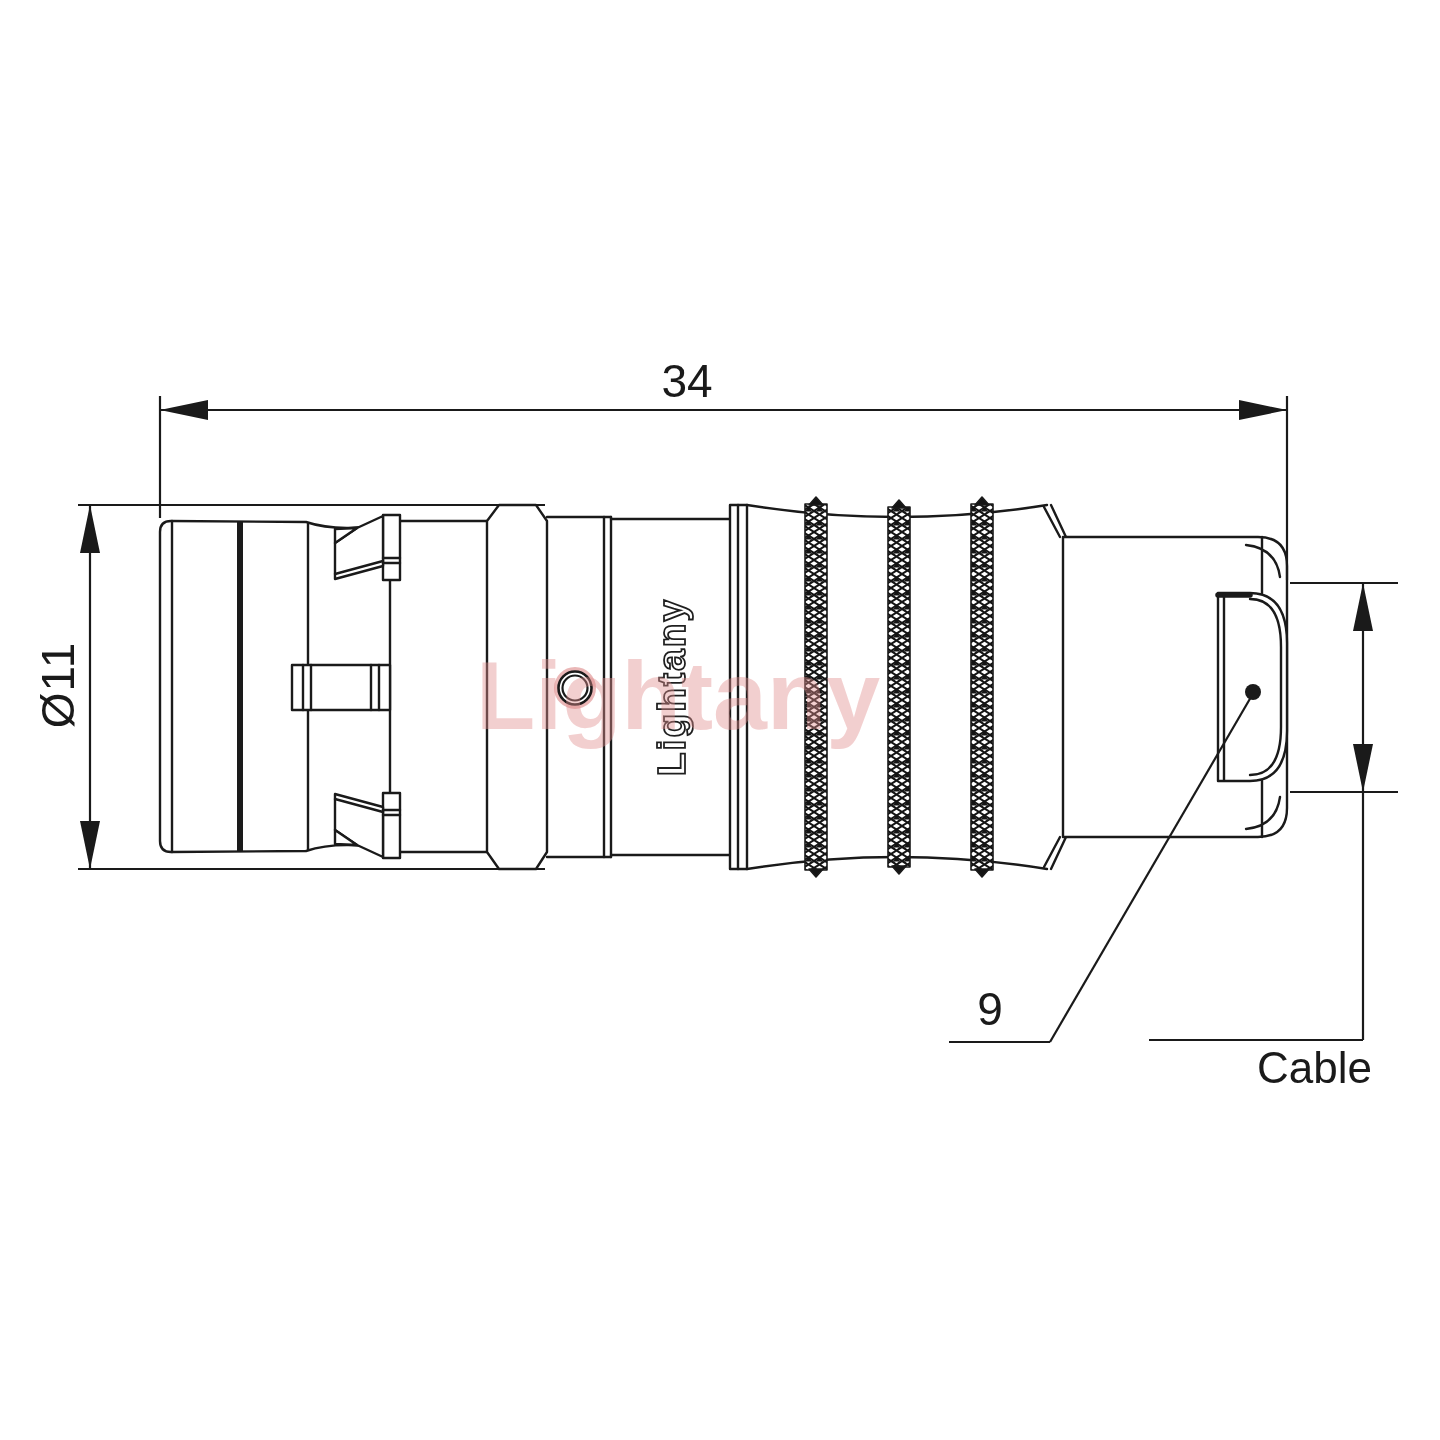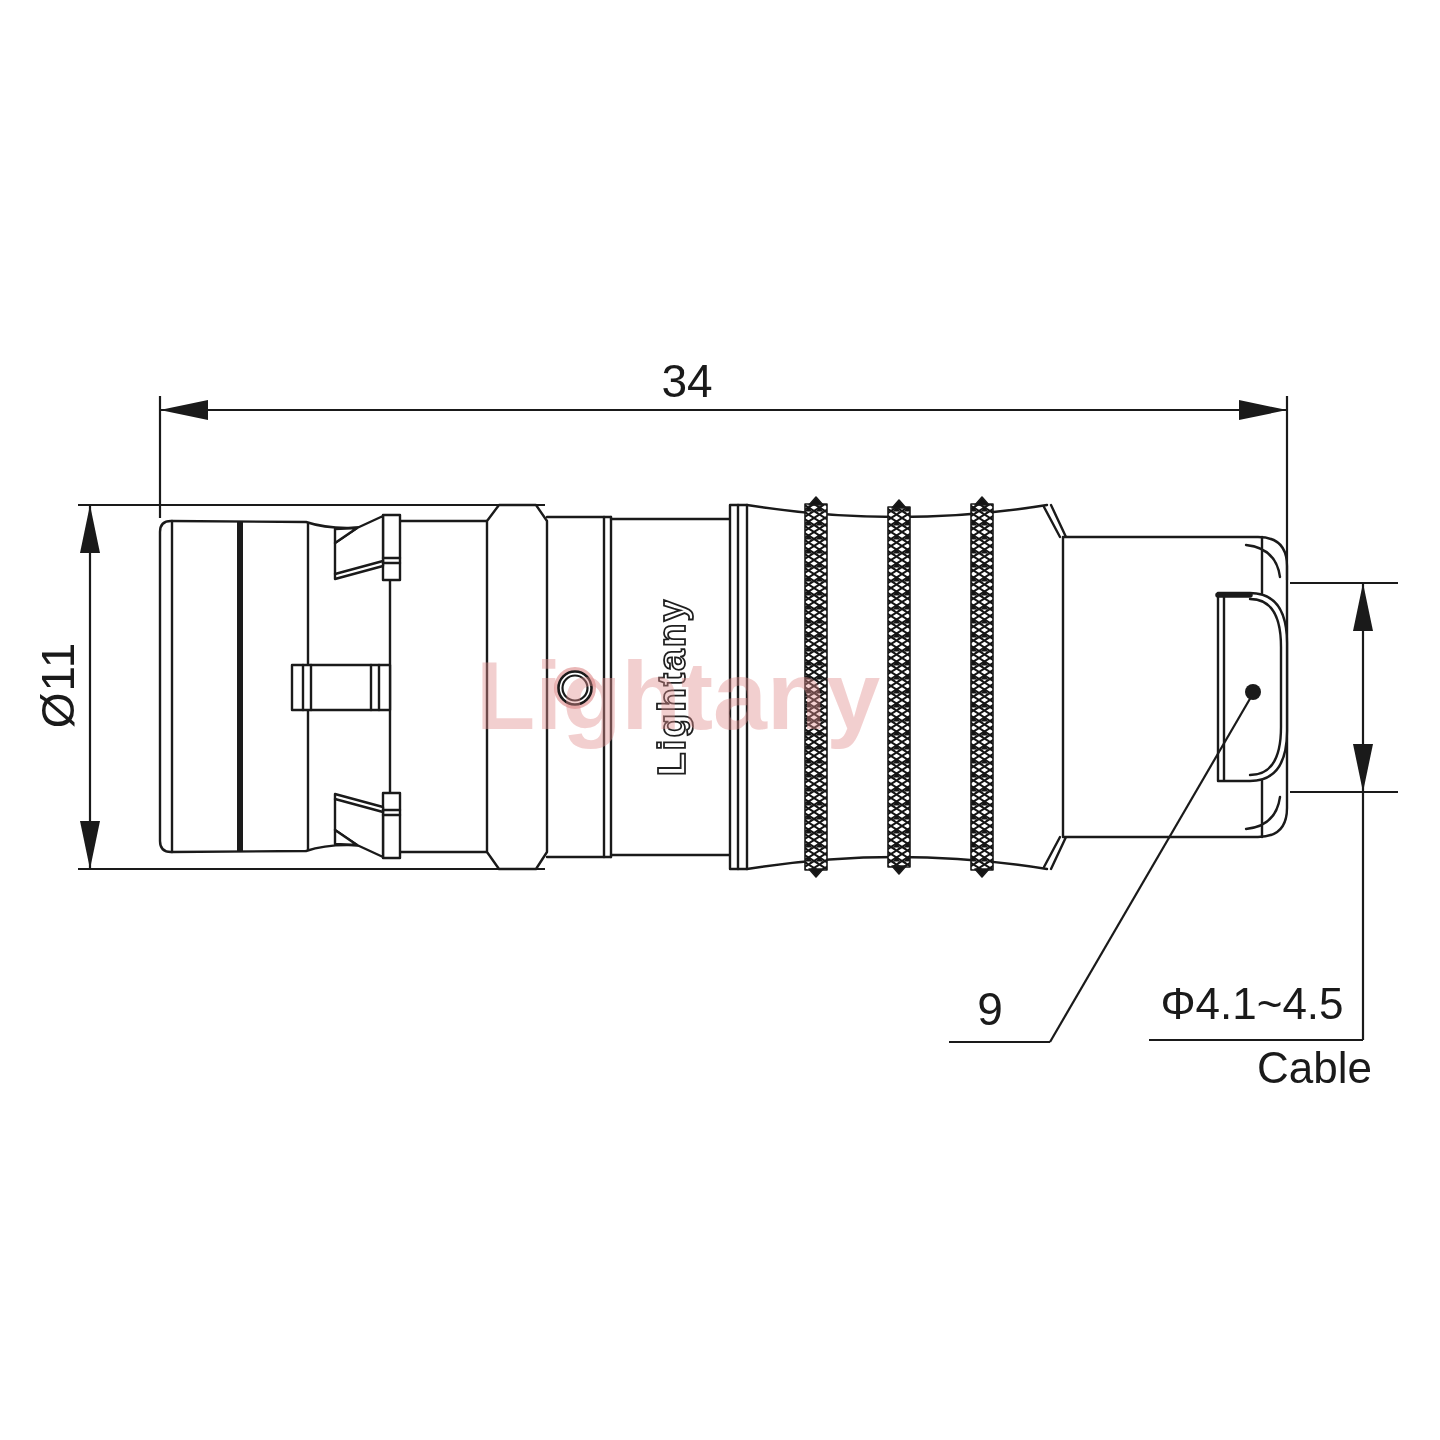--- a/index.html
+++ b/index.html
@@ -172,21 +172,20 @@
       <line x1="1050" y1="1042" x2="1251" y2="697"></line>
     </g>
   </svg>
 
   <div class="dim-text" id="dim-length-text">34</div>
 
   <div class="dim-text rot" id="dim-diameter-text">Ø11</div>
 
   <div class="dim-text" id="label-rear-text">9</div>
 
-  <div class="dim-text" id="label-cable-dia-text">Φ4.1~4.5</div>
 
   <div class="dim-text" id="label-cable-word-text">Cable</div>
 
   <div id="logo-text">Lightany</div>
 
   <div id="watermark-text">Lightany</div>
 
 </div>
 
 </body></html>

